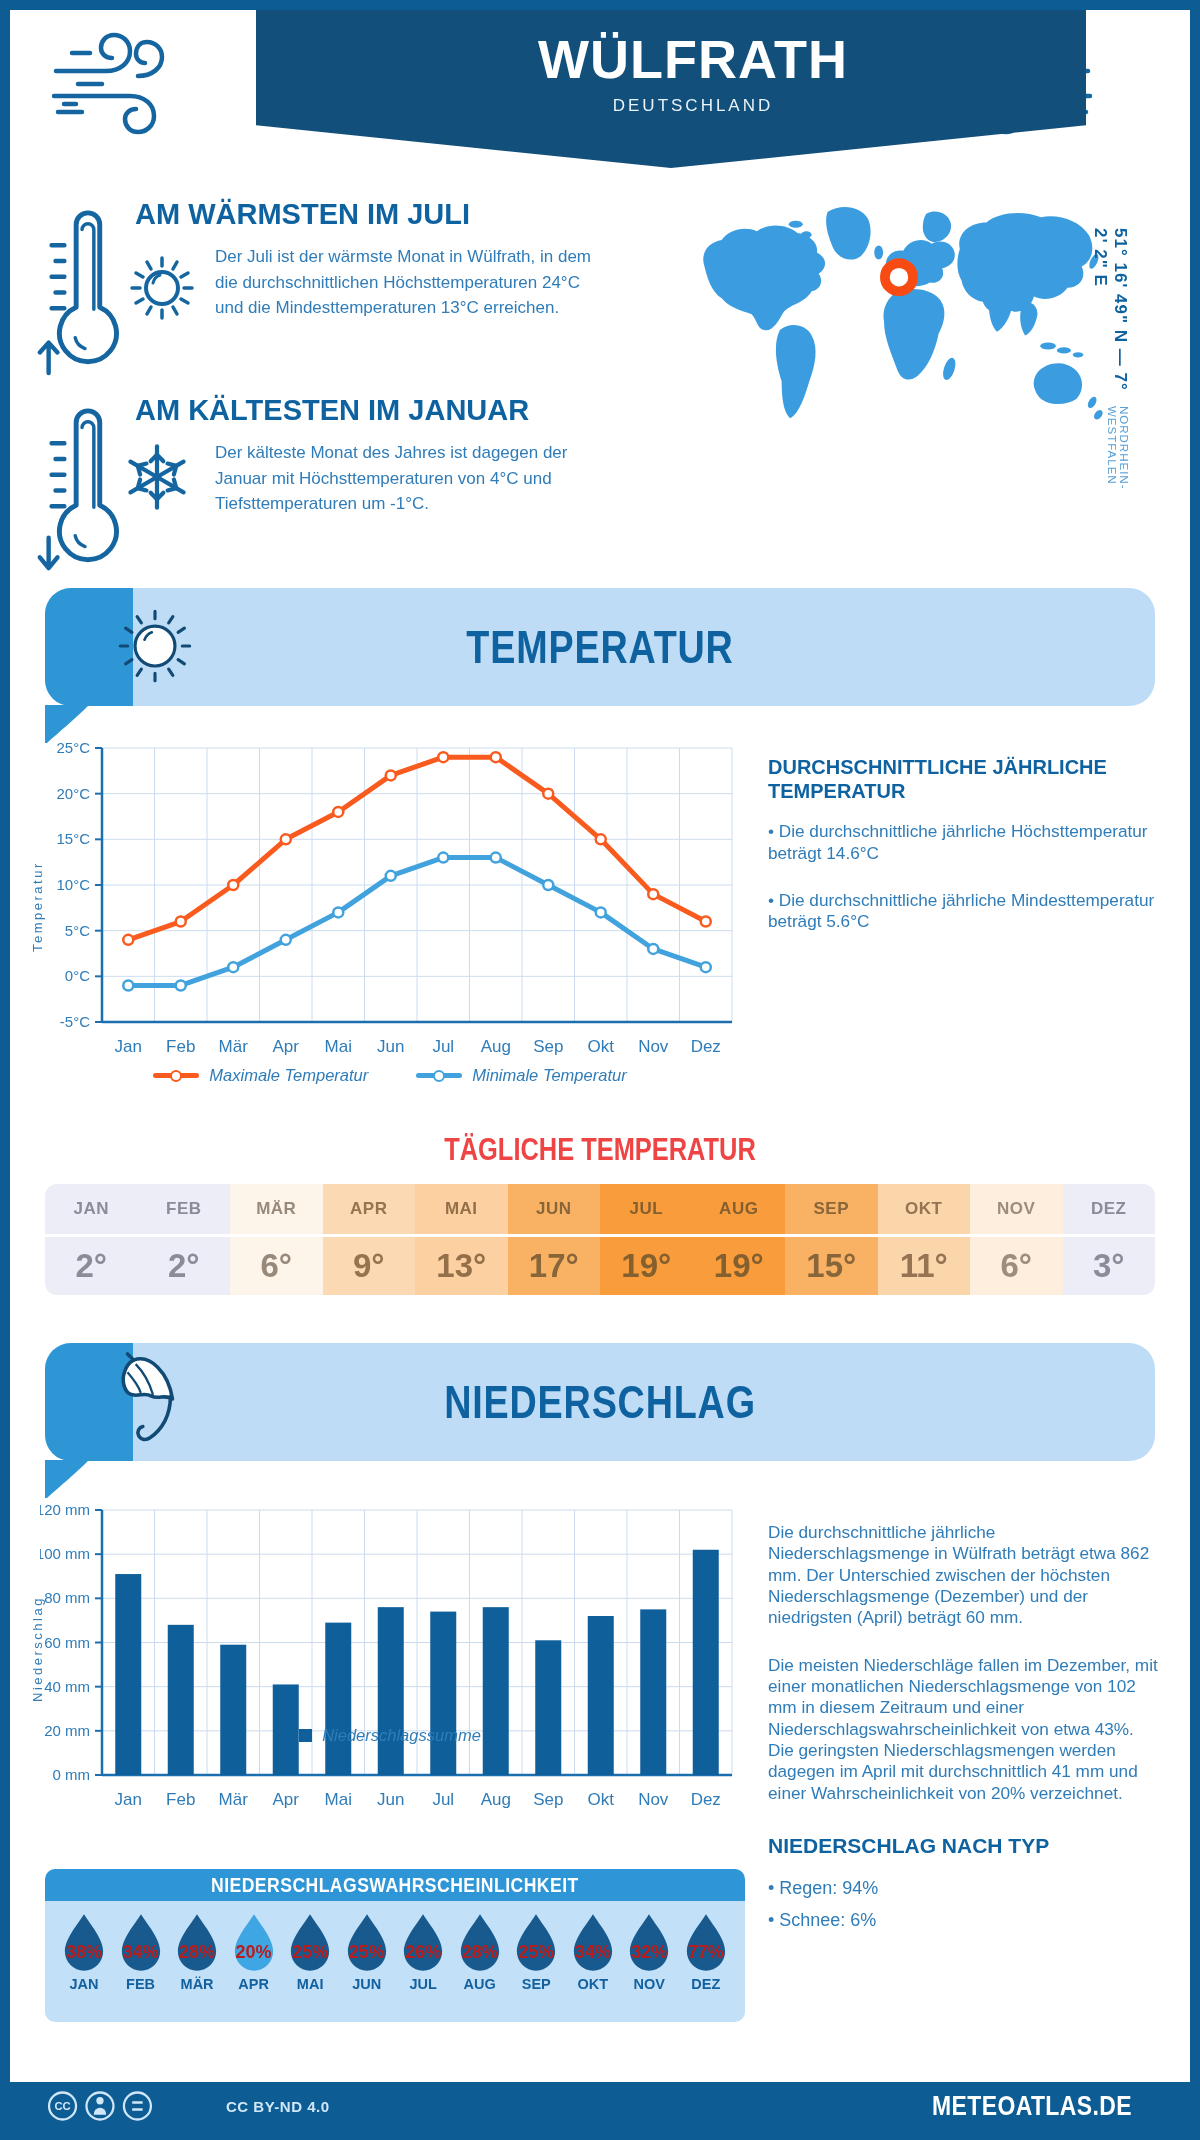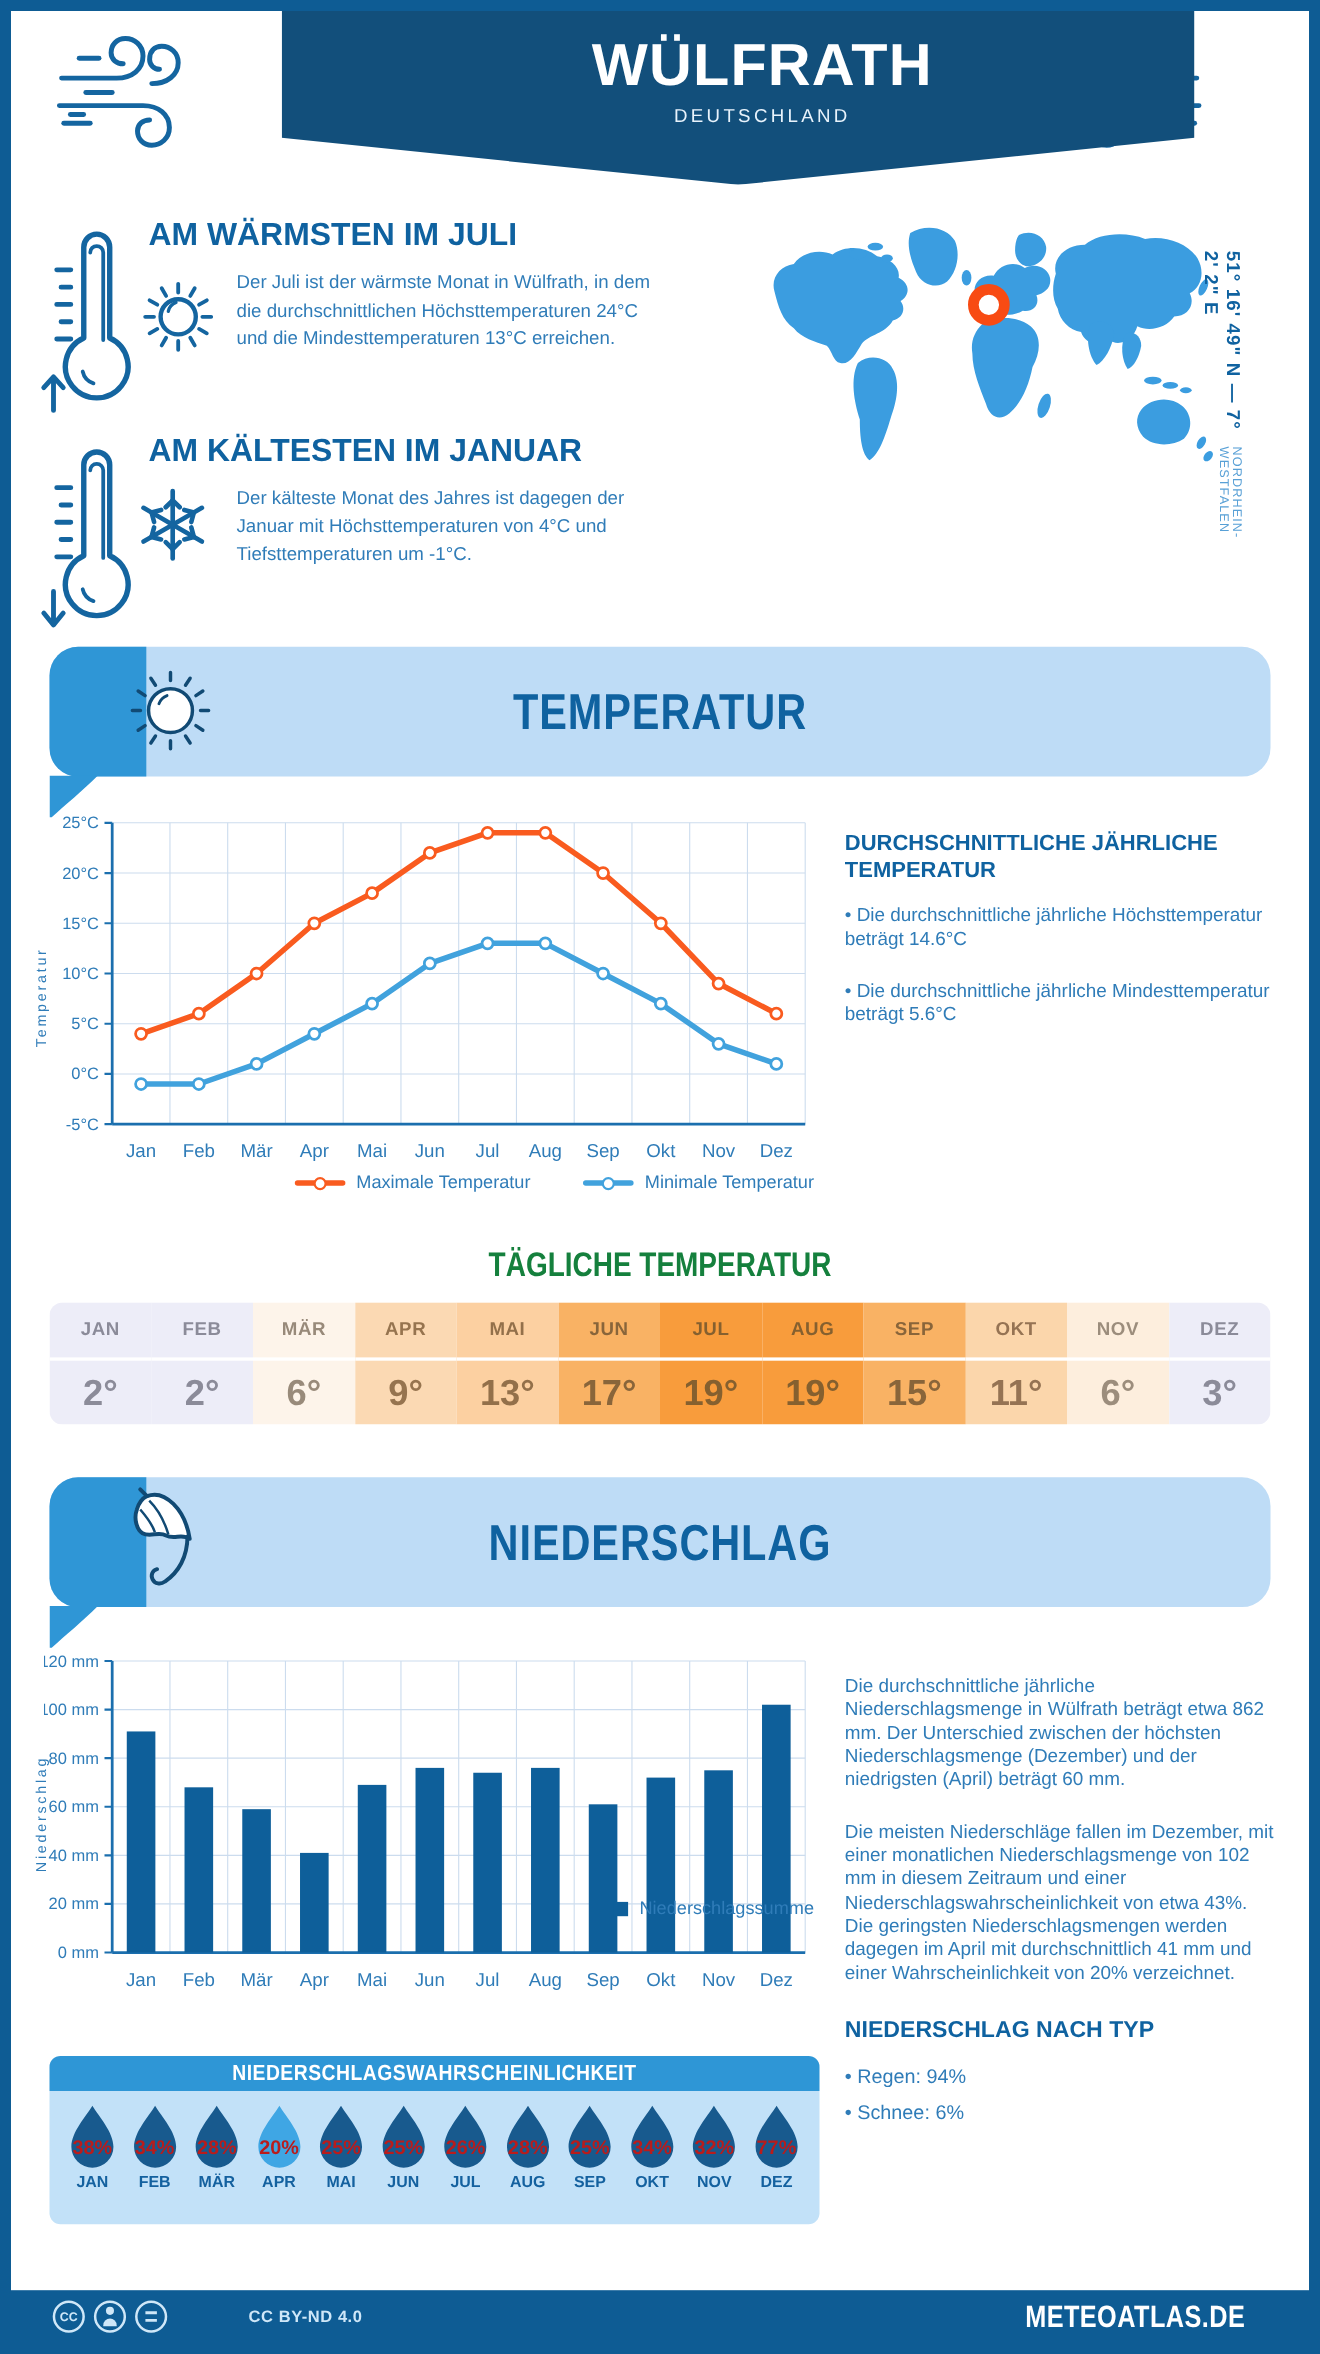--- a/index.html
+++ b/index.html
@@ -26,33 +26,33 @@
   
   .sec-banner{position:absolute;left:45px;width:1110px;height:118px;background:#bedcf6;border-radius:26px;}
   .sec-tab{position:absolute;left:0;top:0;width:88px;height:118px;background:#2f96d6;border-radius:26px 0 0 26px;}
   .sec-tail{position:absolute;left:0;top:117px;width:46px;height:40px;}
   .sec-title{position:absolute;left:0;top:0;width:100%;height:118px;display:flex;align-items:center;justify-content:center;
              font-size:46px;font-weight:bold;color:#0f62a0;letter-spacing:1px;}
   .sec-icon{position:absolute;z-index:3;}
   
   .chart text{font-family:"Liberation Sans","DejaVu Sans",sans-serif;}
   .vlabel{position:absolute;transform:rotate(-90deg);transform-origin:0 0;font-size:13px;letter-spacing:2.5px;color:#2f7cb8;}
-  .legend{position:absolute;left:40px;width:700px;display:flex;justify-content:flex-end;gap:48px;align-items:center;}
+  .legend{position:absolute;left:40px;width:700px;display:flex;justify-content:center;gap:48px;align-items:center;font-style:italic;}
   .lg-item{display:flex;align-items:center;gap:10px;}
   .lg-line{position:relative;width:46px;height:5px;border-radius:3px;}
   .lg-dot{position:absolute;left:50%;top:50%;transform:translate(-50%,-50%);width:8px;height:8px;border-radius:50%;background:#fff;border:2.5px solid;}
   .lg-sq{width:13px;height:13px;}
   .lg-txt{font-size:16.5px;color:#2f7cb8;}
   
   .panel{position:absolute;left:768px;width:390px;color:#2f7cb8;margin-top:24px;}
   .panel h3{margin:0 0 18px 0;font-size:20px;line-height:1.18;font-weight:bold;color:#0f62a0;}
   .panel p{margin:0 0 16px 0;font-size:17.2px;line-height:1.24;}
   .panel .gap{margin-bottom:26px;}
   
-  .daily-head{position:absolute;left:0;top:1132px;width:1200px;text-align:center;font-size:31px;font-weight:bold;color:#15803d;}
+  .daily-head{position:absolute;left:0;top:1132px;width:1200px;text-align:center;font-size:31px;font-weight:bold;color:#ef4444;}
   .daily{position:absolute;left:45px;top:1184px;width:1110px;display:grid;grid-template-columns:repeat(12,1fr);
          border-radius:12px;overflow:hidden;}
   .dt-m{height:50px;display:flex;align-items:center;justify-content:center;font-size:17px;font-weight:bold;
         border-bottom:3px solid #fff;letter-spacing:.5px;}
   .dt-v{height:58px;display:flex;align-items:center;justify-content:center;font-size:33px;font-weight:bold;}
   
   .prob-title{position:absolute;left:45px;top:1869px;width:700px;height:32px;background:#2e96d6;border-radius:10px 10px 0 0;
               display:flex;align-items:center;justify-content:center;color:#fff;font-size:20px;font-weight:bold;letter-spacing:.5px;}
   .prob-body{position:absolute;left:45px;top:1901px;width:700px;height:121px;background:#c2e1f8;border-radius:0 0 10px 10px;
              display:flex;justify-content:space-between;padding:10px 12px 0 12px;box-sizing:border-box;}

